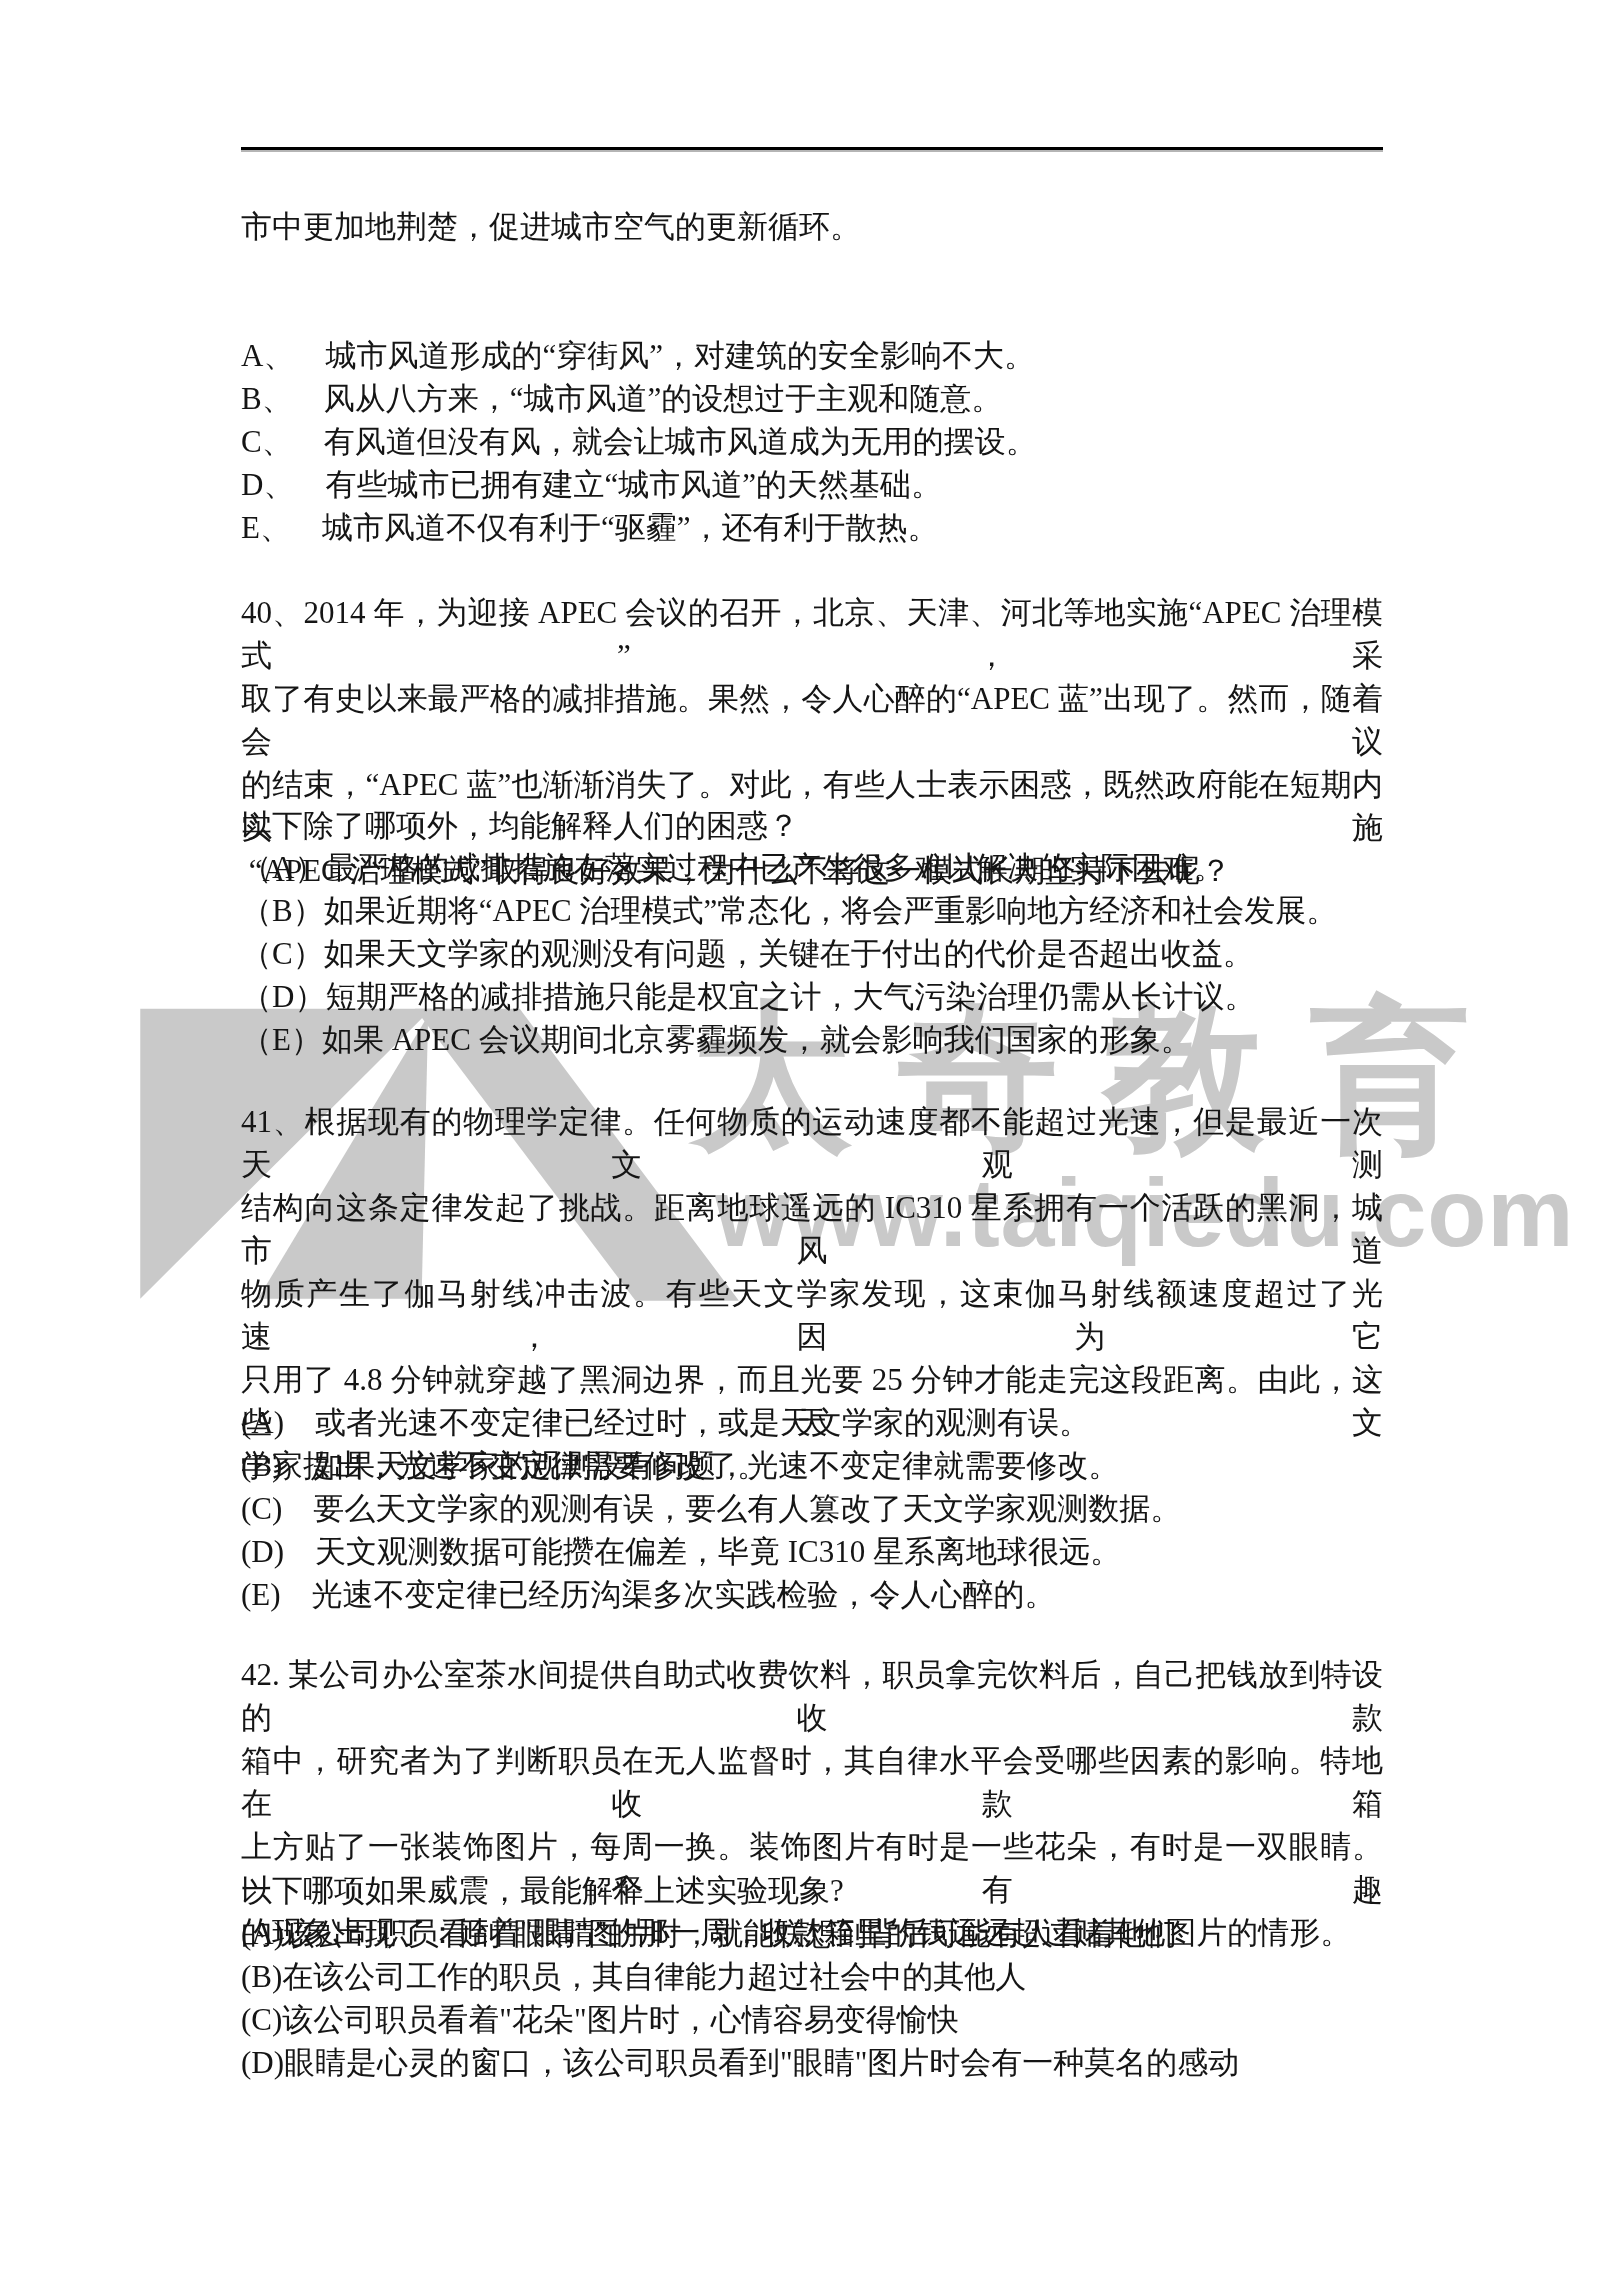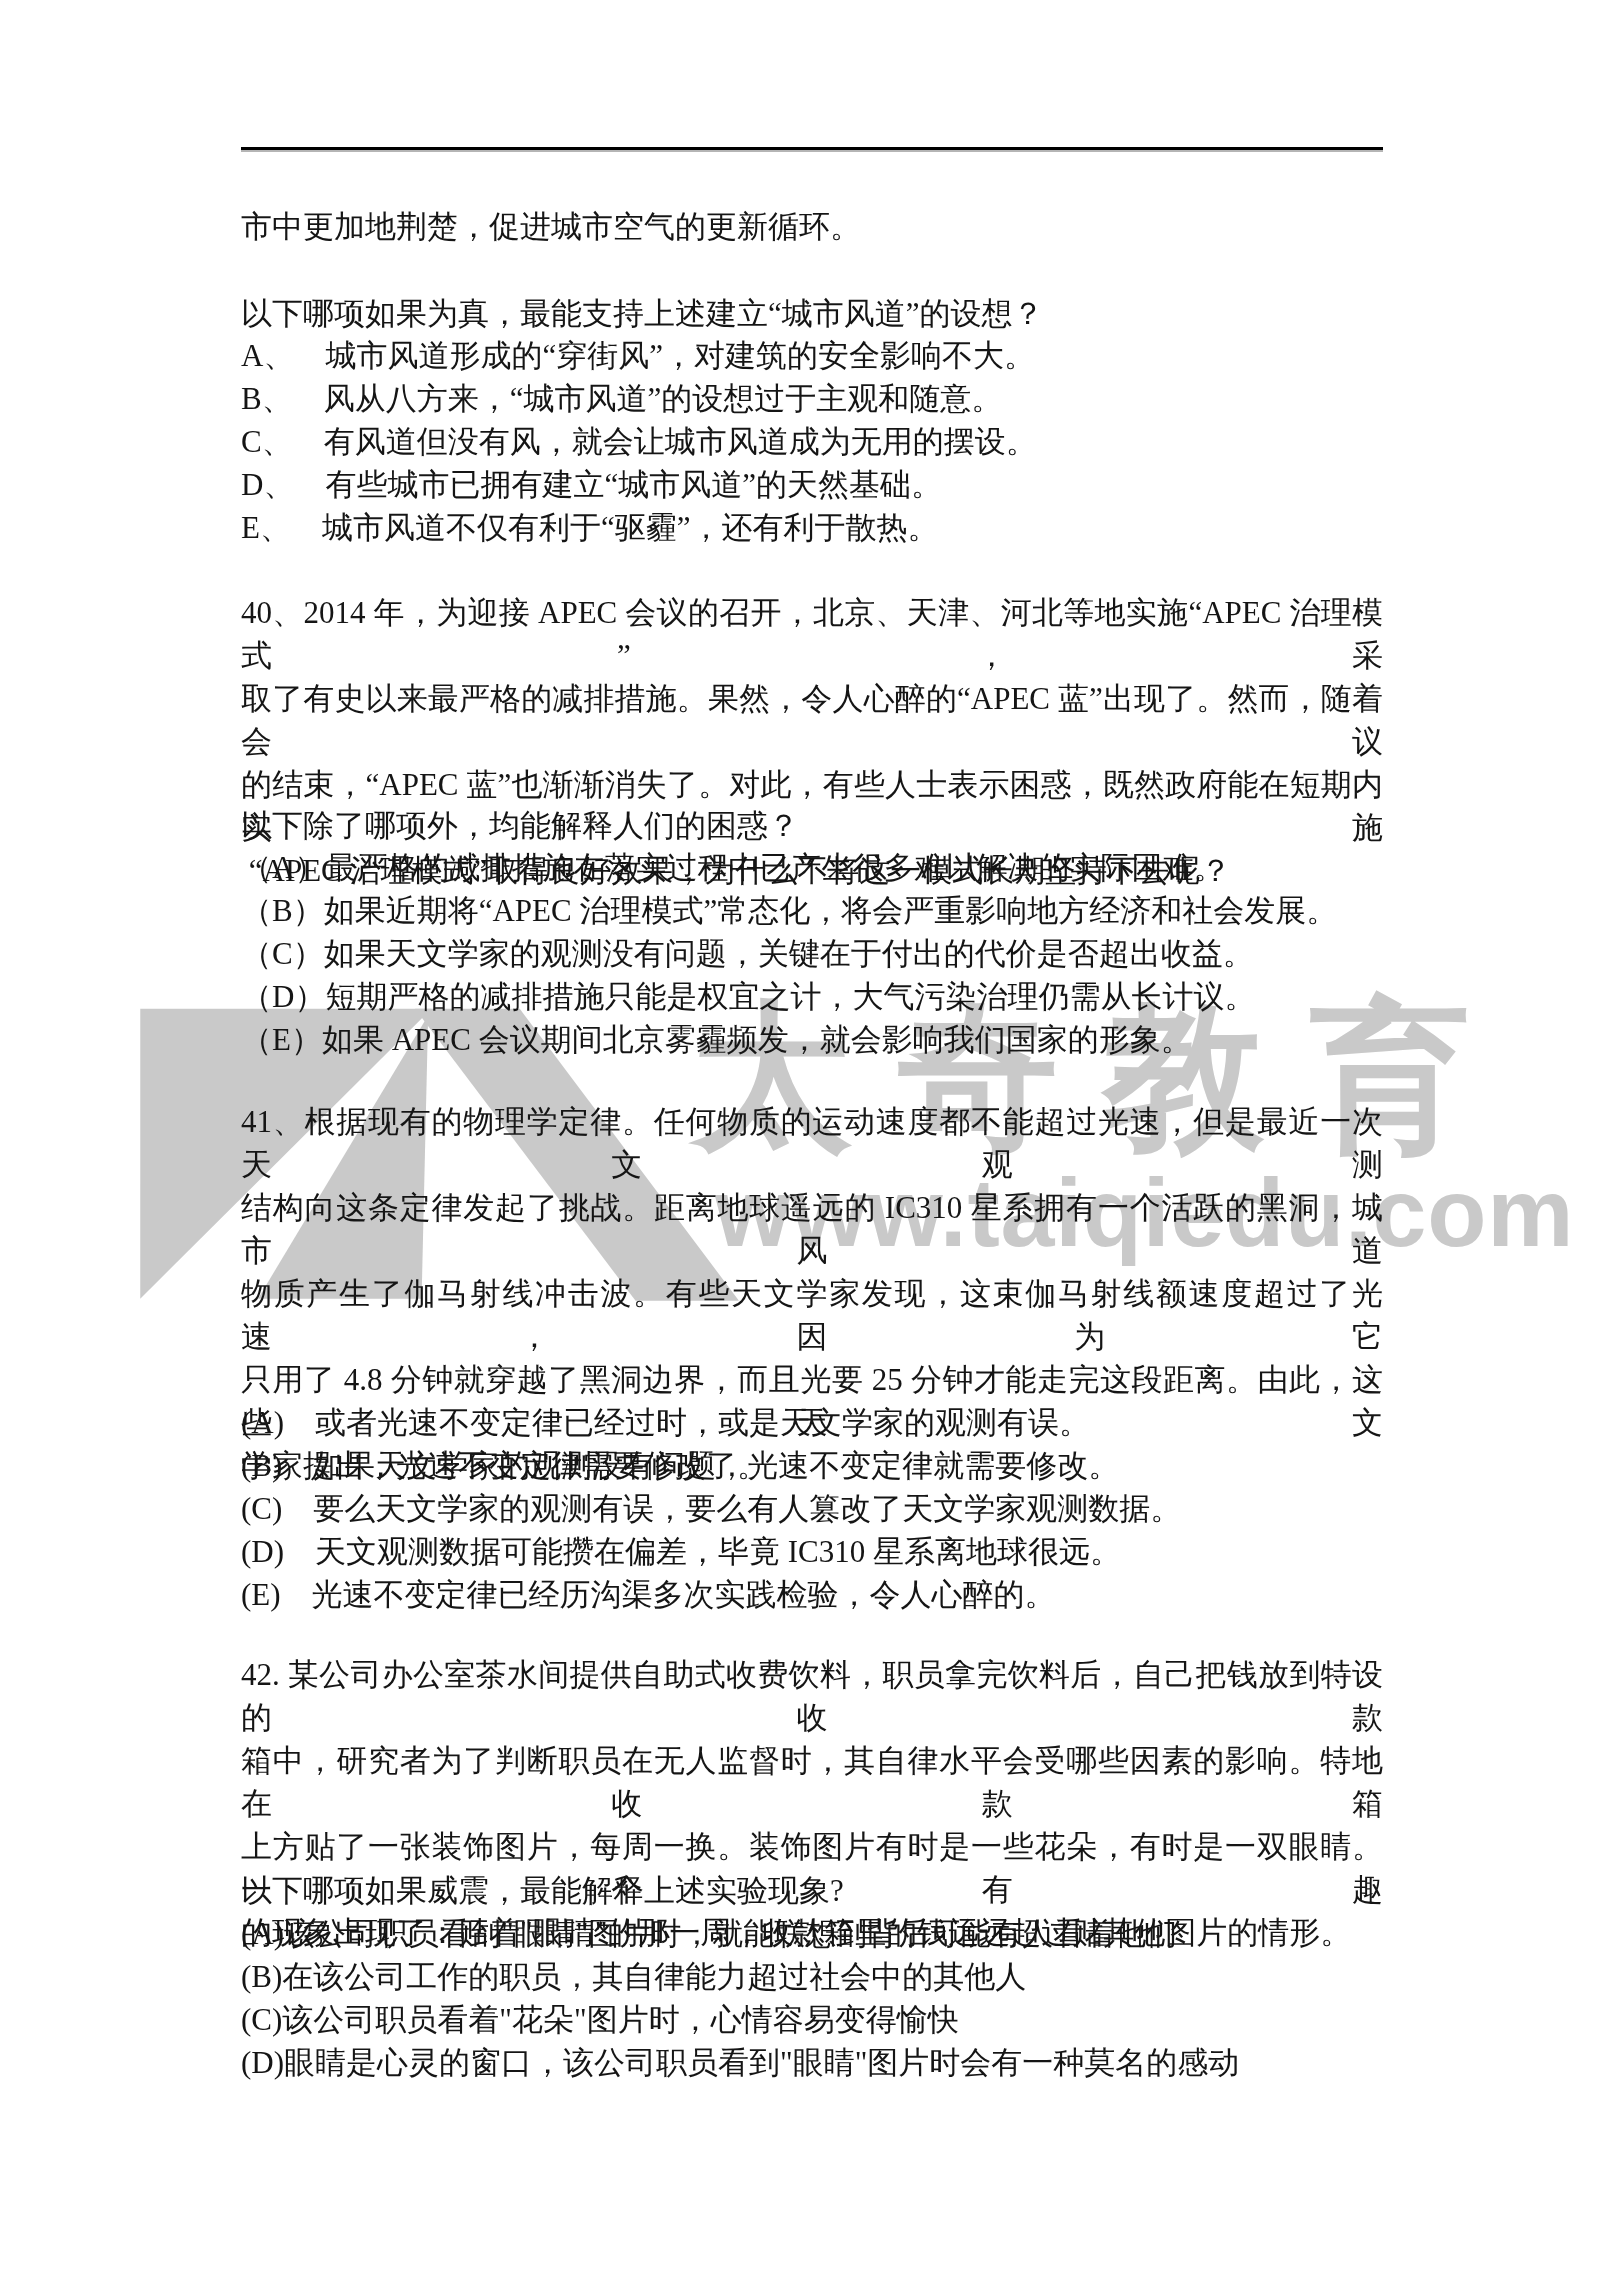--- a/index.html
+++ b/index.html
@@ -57,23 +57,20 @@
     <div id="wm-brand" style="color:#c9c9c9">太奇教育</div>
     <div id="wm-url" style="color:#c9c9c9">www.taiqiedu.com</div>
   </div>
 
   <div id="textlayer">
 
     <div class="block" style="top:197px">
       <div class="ln">市中更加地荆楚，促进城市空气的更新循环。</div>
     </div>
 
-    <div class="block" style="top:284px">
-      <div class="ln">以下哪项如果为真，最能支持上述建立“城市风道”的设想？</div>
-    </div>
 
     <div class="block" style="top:326px">
       <div class="ln">A、　城市风道形成的“穿街风”，对建筑的安全影响不大。</div>
       <div class="ln">B、　风从八方来，“城市风道”的设想过于主观和随意。</div>
       <div class="ln">C、　有风道但没有风，就会让城市风道成为无用的摆设。</div>
       <div class="ln">D、　有些城市已拥有建立“城市风道”的天然基础。</div>
       <div class="ln">E、　城市风道不仅有利于“驱霾”，还有利于散热。</div>
     </div>
 
     <div class="block" style="top:583px">

